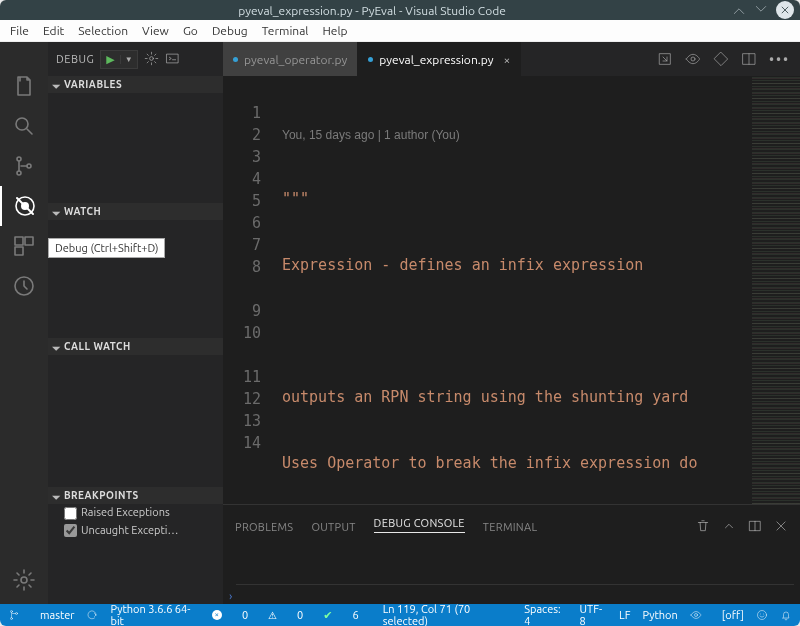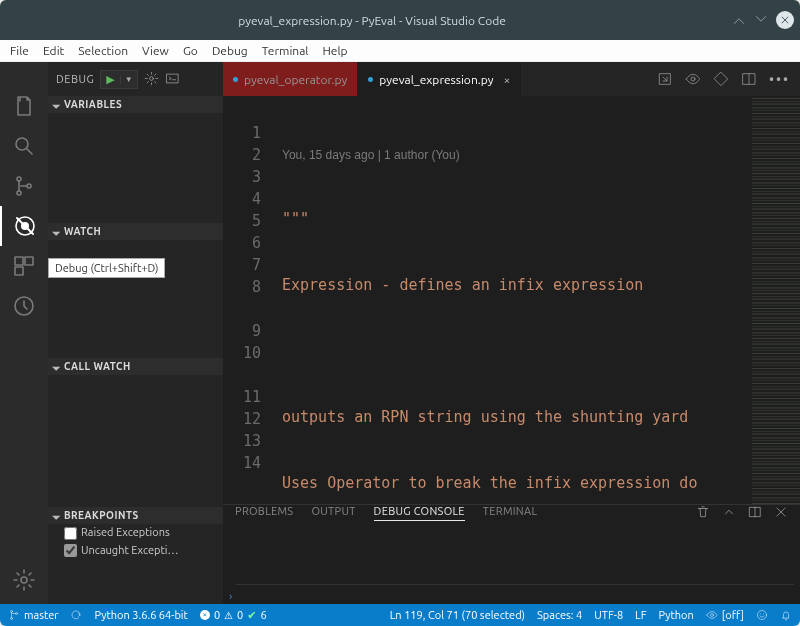--- a/index.html
+++ b/index.html
@@ -1,19 +1,19 @@
 <!DOCTYPE html>
 <html><head>
 <meta charset="utf-8">
 <style>
 * { margin:0; padding:0; box-sizing:border-box; }
 html,body { width:800px; height:626px; overflow:hidden; }
 body { font-family:"Segoe UI","Ubuntu",sans-serif; background:#fff; }
 .window { width:800px; height:626px; border-radius:6px; box-shadow:0 0 8px rgba(0,0,0,.3); display:flex; flex-direction:column; overflow:hidden; background:#fff; }
-.titlebar { height:40px; background:#334246; color:#d2dee2; display:flex; align-items:center; padding:0 6px; font-size:12px; }
+.titlebar { height:20px; background:#334246; color:#d2dee2; display:flex; align-items:center; padding:0 6px; font-size:12px; }
 .titlebar .icons-left { display:flex; gap:6px; align-items:center; }
 .titlebar .title { flex:1; text-align:center; }
 .titlebar .winctl { display:flex; gap:8px; align-items:center; }
 .winctl svg { width:14px; height:14px; fill:#d0dadf; cursor:pointer; }
 .close-circle { width:18px; height:18px; border-radius:50%; background:#dfe6ea; display:flex; align-items:center; justify-content:center; }
 .close-circle svg { width:10px; height:10px; fill:#334246; }
 .menubar { height:22px; background:#fdfdfd; border-bottom:1px solid #eee; display:flex; align-items:center; font-size:12px; color:#333; padding:0 4px; gap:2px; }
 .menubar span { padding:2px 6px; cursor:pointer; }
 .workbench { flex:1; display:flex; background:#1e1e1e; min-height:0; }
 .activitybar { width:48px; background:#2b2b2b; display:flex; flex-direction:column; align-items:center; padding-top:24px; position:relative; }
@@ -34,47 +34,47 @@
 .section-head::before { content:"\25E2"; font-size:7px; transform:rotate(45deg); display:inline-block; color:#bbb; }
 .section-body { flex:0 0 auto; }
 .sec-var { height:110px; }
 .sec-watch { height:118px; }
 .sec-call { height:132px; }
 .sec-bp { }
 .bp-item { padding:2px 4px 2px 16px; color:#ccc; font-size:11px; white-space:nowrap; overflow:hidden; text-overflow:ellipsis; }
 .bp-item input { vertical-align:middle; margin-right:4px; accent-color:#999; }
 .editor { flex:1; display:flex; flex-direction:column; min-width:0; }
 .tabbar { height:34px; background:#252526; display:flex; align-items:stretch; }
-.tab { display:flex; align-items:center; gap:6px; padding:0 10px; color:#969696; font-size:12px; background:#7f1d1d; border-right:1px solid #1e1e1e; cursor:pointer; }
+.tab { display:flex; align-items:center; gap:6px; padding:0 10px; color:#969696; font-size:12px; background:#404040; border-right:1px solid #1e1e1e; cursor:pointer; }
 .tab.active { background:#1e1e1e; color:#fff; }
 .tab .dot { width:5px; height:5px; border-radius:50%; background:#35a0d6; display:inline-block; }
 .tab.active::after { content:""; position:absolute; }
 .tab .close { font-size:12px; color:#bbb; margin-left:4px; }
 .tabbar .right { margin-left:auto; display:flex; align-items:center; gap:12px; padding:0 10px; color:#aaa; }
 .tabbar .right svg { width:16px; height:16px; stroke:#aaa; fill:none; cursor:pointer; }
 .code-area { flex:1; display:flex; background:#1e1e1e; position:relative; min-height:0; overflow:hidden; }
 .gutter { width:48px; text-align:right; padding:4px 10px 0 0; color:#6b6b6b; font-family:"Consolas","Menlo",monospace; font-size:15px; line-height:22px; }
 .gutter div { height:22px; }
 .codelens { color:#7b7b7b; font-size:12px; font-family:"Segoe UI",sans-serif; height:20px; line-height:20px; }
 .code { flex:1; font-family:"Consolas","Menlo",monospace; font-size:15px; line-height:22px; padding:4px 0 0 0; color:#c5b48b; white-space:pre; overflow:hidden;margin-left:11px; }
 .code .row { height:22px; }
 .code .lens { height:20px; color:#7b7b7b; font-size:12px; font-family:"Segoe UI",sans-serif; }
 .str { color:#c78a6b; }
 .minimap { width:48px; background:#1e1e1e; background-image:repeating-linear-gradient(0deg, rgba(120,160,120,.25) 0 1px, transparent 1px 3px), repeating-linear-gradient(0deg, rgba(160,120,120,.25) 0 1px, transparent 1px 5px); opacity:.6; }
 .panel { height:100px; background:#1e1e1e; border-top:1px solid #333; display:flex; flex-direction:column; }
-.panel-tabs { height:28px; display:flex; align-items:flex-start; padding:0 12px; gap:18px; font-size:11px; color:#888; }
+.panel-tabs { height:28px; display:flex; align-items:flex-end; padding:0 12px; gap:18px; font-size:11px; color:#888; }
 .panel-tabs .pt { cursor:pointer; letter-spacing:.3px; }
 .panel-tabs .pt.active { color:#e8e8e8; border-bottom:1px solid #e8e8e8; padding-bottom:3px; }
 .panel-tabs .pright { margin-left:auto; display:flex; gap:12px; color:#ccc; }
 .panel-tabs .pright svg { width:14px; height:14px; stroke:#ccc; fill:none; cursor:pointer; }
 .panel-body { flex:1; display:flex; align-items:flex-end; padding:2px 6px; color:#888; font-size:12px; }
 .panel-body .chev { color:#4a78cc; margin-right:4px; }
 .panel-body .input { flex:1; border-top:1px solid #333; height:18px; }
 .statusbar { height:22px; background:#0a7dca; color:#fff; font-size:11px; display:flex; align-items:center; padding:0 8px; gap:12px; }
-.statusbar .sb-item { display:flex; align-items:center; gap:4px; cursor:pointer; }
+.statusbar .sb-item { display:flex; align-items:center; gap:20px; cursor:pointer; }
 .statusbar .spacer { flex:1; }
 .statusbar svg { width:12px; height:12px; stroke:#fff; fill:none; }
 .warn-ico::before { content:"\26A0"; font-size:10px; }
 .err-ico { display:inline-block; width:10px; height:10px; border-radius:50%; background:#fff; color:#0a7dca; text-align:center; line-height:10px; font-size:8px; }
 svg { stroke-linecap:round; stroke-linejoin:round; }
 </style>
 </head>
 <body>
 
 <div class="window">

